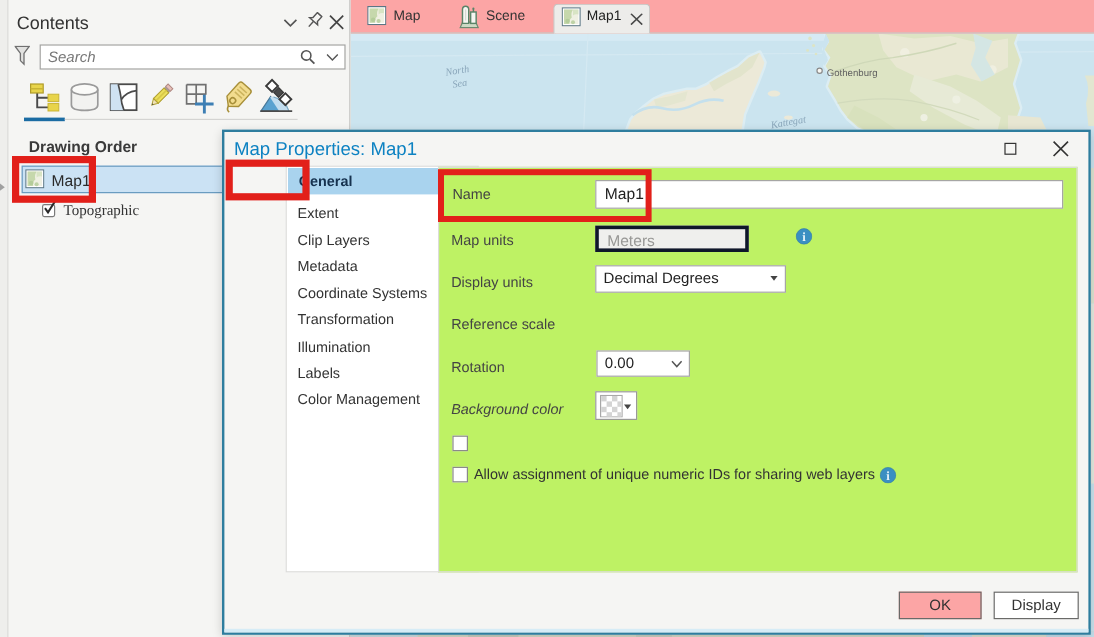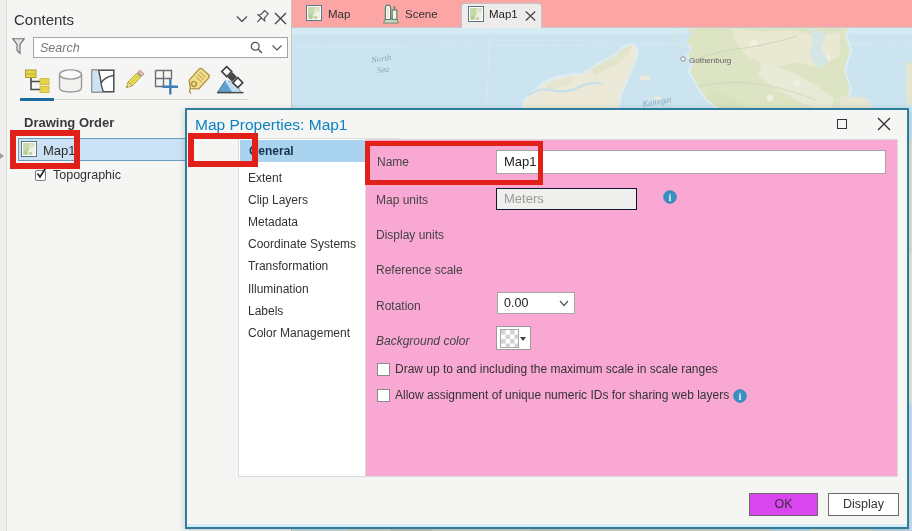--- a/index.html
+++ b/index.html
@@ -211,21 +211,21 @@
       <path d="M9.5,2 L14,2 L14,6 Q11,5.5 9.5,7 Z" fill="#d8e4c4"></path>
       <circle cx="5" cy="11.5" r="1.9" fill="#b4cc9a"></circle>
       <circle cx="9.5" cy="12.5" r="1.7" fill="#bed2a6"></circle>
     </svg>
     <div class="abs" style="left:43px;top:142.5px;font-size:13px;color:#2a2a2a;">Map1</div>
 
     <div class="abs" style="left:35px;top:170px;width:11px;height:11px;background:#fff;border:1px solid #7a7a7a;border-radius:2px;box-sizing:border-box;"></div>
     <svg class="abs" style="left:36px;top:166px" width="12" height="13" viewBox="0 0 12 13">
       <path d="M1.5,7.5 L4,11 L10,1.5" fill="none" stroke="#2a2a2a" stroke-width="1.7"></path>
     </svg>
-    <div class="abs" style="left:53px;top:167.5px;font-size:12.5px;color:#333;">Topographic</div>
+    <div class="abs" style="left:53px;top:167.5px;font-size:12.5px;color:#333;font-family:Liberation Serif, serif;">Topographic</div>
   </div>
 
   <div class="abs" id="dialog" style="left:185px;top:108px;width:724px;height:421px;background:#f5f5f3;border:2px solid #2e7d9e;box-sizing:border-box;box-shadow:0 2px 8px rgba(0,0,0,0.18);">
     <div class="abs" style="left:8px;top:6px;font-size:15.5px;color:#0d82c2;text-align:right;">Map Properties: Map1</div>
 
     <div class="abs" style="left:650px;top:9px;width:10px;height:10px;border:1.5px solid #333;box-sizing:border-box;"></div>
     <svg class="abs" style="left:690px;top:7px" width="14" height="14" viewBox="0 0 14 14">
       <path d="M1,1 L13,13 M13,1 L1,13" stroke="#333" stroke-width="1.4"></path>
     </svg>
 
@@ -235,34 +235,38 @@
       <div class="abs" style="left:9px;top:32px;font-size:12px;color:#333;">Extent</div>
       <div class="abs" style="left:9px;top:54px;font-size:12px;color:#333;">Clip Layers</div>
       <div class="abs" style="left:9px;top:76px;font-size:12px;color:#333;">Metadata</div>
       <div class="abs" style="left:9px;top:98px;font-size:12px;color:#333;">Coordinate Systems</div>
       <div class="abs" style="left:9px;top:120px;font-size:12px;color:#333;">Transformation</div>
       <div class="abs" style="left:9px;top:143px;font-size:12px;color:#333;">Illumination</div>
       <div class="abs" style="left:9px;top:165px;font-size:12px;color:#333;">Labels</div>
       <div class="abs" style="left:9px;top:187px;font-size:12px;color:#333;">Color Management</div>
     </div>
 
-    <div class="abs" style="left:178px;top:29px;width:533px;height:338px;background:#f9a8d4;border:1px solid #dcdcda;box-sizing:border-box;">
+    <div class="abs" style="left:178px;top:29px;width:533px;height:338px;background:#bef264;border:1px solid #dcdcda;box-sizing:border-box;">
       <div class="abs" style="left:11px;top:15px;font-size:12px;color:#444;">Name</div>
       <div class="abs" style="left:130px;top:9.5px;width:390px;height:24px;background:#fff;border:1px solid #a6a6a4;box-sizing:border-box;">
         <div class="abs" style="left:7px;top:3.5px;font-size:13px;color:#222;">Map1</div>
       </div>
       <div class="abs" style="left:10px;top:53px;font-size:12px;color:#444;">Map units</div>
-      <div class="abs" style="left:130px;top:47.5px;width:141px;height:22px;background:#efefed;border:1px solid #0f172a;box-sizing:border-box;padding-left:12px;">
+      <div class="abs" style="left:130px;top:47.5px;width:128px;height:22px;background:#efefed;border:3px solid #0f172a;box-sizing:border-box;padding-left:12px;">
         <div class="abs" style="left:7px;top:2.5px;font-size:13px;color:#989896;">Meters</div>
       </div>
       <svg class="abs" style="left:297px;top:50px" width="14" height="14" viewBox="0 0 14 14">
         <circle cx="7" cy="7" r="6.5" fill="#3a8fc2" stroke="#2e7aaa" stroke-width="0.5"></circle>
         <text x="7" y="11" font-size="10.5" font-weight="bold" font-family="Liberation Serif,serif" fill="#e4f4fa" text-anchor="middle">i</text>
       </svg>
       <div class="abs" style="left:10px;top:88px;font-size:12px;color:#444;">Display units</div>
+      <div class="abs" style="left:130px;top:80.5px;width:159px;height:23px;background:#fff;border:1px solid #a6a6a4;box-sizing:border-box;">
+        <div class="abs" style="left:6px;top:3px;font-size:12.5px;color:#222;">Decimal Degrees</div>
+        <div class="abs" style="right:6px;top:8px;width:0;height:0;border-left:3.5px solid transparent;border-right:3.5px solid transparent;border-top:4px solid #444;"></div>
+      </div>
       <div class="abs" style="left:10px;top:123px;font-size:12px;color:#444;">Reference scale</div>
       <div class="abs" style="left:10px;top:159px;font-size:12px;color:#444;">Rotation</div>
       <div class="abs" style="left:131px;top:152px;width:78px;height:22px;background:#fff;border:1px solid #a6a6a4;box-sizing:border-box;">
         <div class="abs" style="left:6px;top:3px;font-size:12.5px;color:#222;">0.00</div>
         <svg class="abs" style="right:5px;top:7px" width="10" height="7" viewBox="0 0 10 7">
           <path d="M1,1 L5,5.5 L9,1" fill="none" stroke="#555" stroke-width="1.2"></path>
         </svg>
       </div>
       <div class="abs" style="left:10px;top:194px;font-size:12px;color:#444;font-style:italic;">Background color</div>
       <div class="abs" style="left:130px;top:185.5px;width:35px;height:24px;background:#fff;border:1px solid #9a9a98;box-sizing:border-box;">
@@ -273,30 +277,29 @@
           <rect x="5.5" y="5.5" width="4.5" height="4.5" fill="#d4d4d4"></rect>
             <rect x="14.5" y="5.5" width="3.5" height="4.5" fill="#d4d4d4"></rect>
           <rect x="1" y="10" width="4.5" height="4.5" fill="#d4d4d4"></rect>
             <rect x="10" y="10" width="4.5" height="4.5" fill="#d4d4d4"></rect>
           <rect x="5.5" y="14.5" width="4.5" height="3.5" fill="#d4d4d4"></rect>
             <rect x="14.5" y="14.5" width="3.5" height="3.5" fill="#d4d4d4"></rect>
         </svg>
         <div class="abs" style="right:4px;top:10px;width:0;height:0;border-left:3.5px solid transparent;border-right:3.5px solid transparent;border-top:4px solid #444;"></div>
       </div>
       <div class="abs" style="left:11px;top:223px;width:13px;height:13px;background:#fff;border:1px solid #8a8a8a;box-sizing:border-box;"></div>
-      <div class="abs" style="left:29px;top:222px;font-size:12px;color:#333;">Draw up to and including the maximum scale in scale ranges</div>
       <div class="abs" style="left:11px;top:249px;width:13px;height:13px;background:#fff;border:1px solid #8a8a8a;box-sizing:border-box;"></div>
       <div class="abs" style="left:29px;top:248px;font-size:12px;color:#333;">Allow assignment of unique numeric IDs for sharing web layers</div>
       <svg class="abs" style="left:367px;top:249px" width="14" height="14" viewBox="0 0 14 14">
         <circle cx="7" cy="7" r="6.5" fill="#3a8fc2" stroke="#2e7aaa" stroke-width="0.5"></circle>
         <text x="7" y="11" font-size="10.5" font-weight="bold" font-family="Liberation Serif,serif" fill="#e4f4fa" text-anchor="middle">i</text>
       </svg>
     </div>
 
-    <div class="abs" style="left:562px;top:383px;width:69px;height:23px;background:#d946ef;border:1px solid #6a6a68;box-sizing:border-box;text-align:center;font-size:12.5px;color:#333;line-height:21px;">OK</div>
+    <div class="abs" style="left:562px;top:383px;width:69px;height:23px;background:#fca5a5;border:1px solid #6a6a68;box-sizing:border-box;text-align:center;font-size:12.5px;color:#333;line-height:21px;">OK</div>
     <div class="abs" style="left:641px;top:383px;width:71px;height:23px;background:#fff;border:1px solid #6a6a68;box-sizing:border-box;text-align:center;font-size:12.5px;color:#333;line-height:21px;">Display</div>
     <div class="abs" style="left:0;right:0;bottom:0;height:3px;background:#d6ecf6;"></div>
   </div>
 
   <div class="abs" style="left:10px;top:130px;width:70px;height:39px;border:6px solid #e2201a;box-sizing:border-box;"></div>
   <div class="abs" style="left:188px;top:133px;width:70px;height:34px;border:6px solid #e2201a;box-sizing:border-box;"></div>
   <div class="abs" style="left:365px;top:141px;width:178px;height:44px;border:5.5px solid #e2201a;box-sizing:border-box;"></div>
 
 </div>
 

